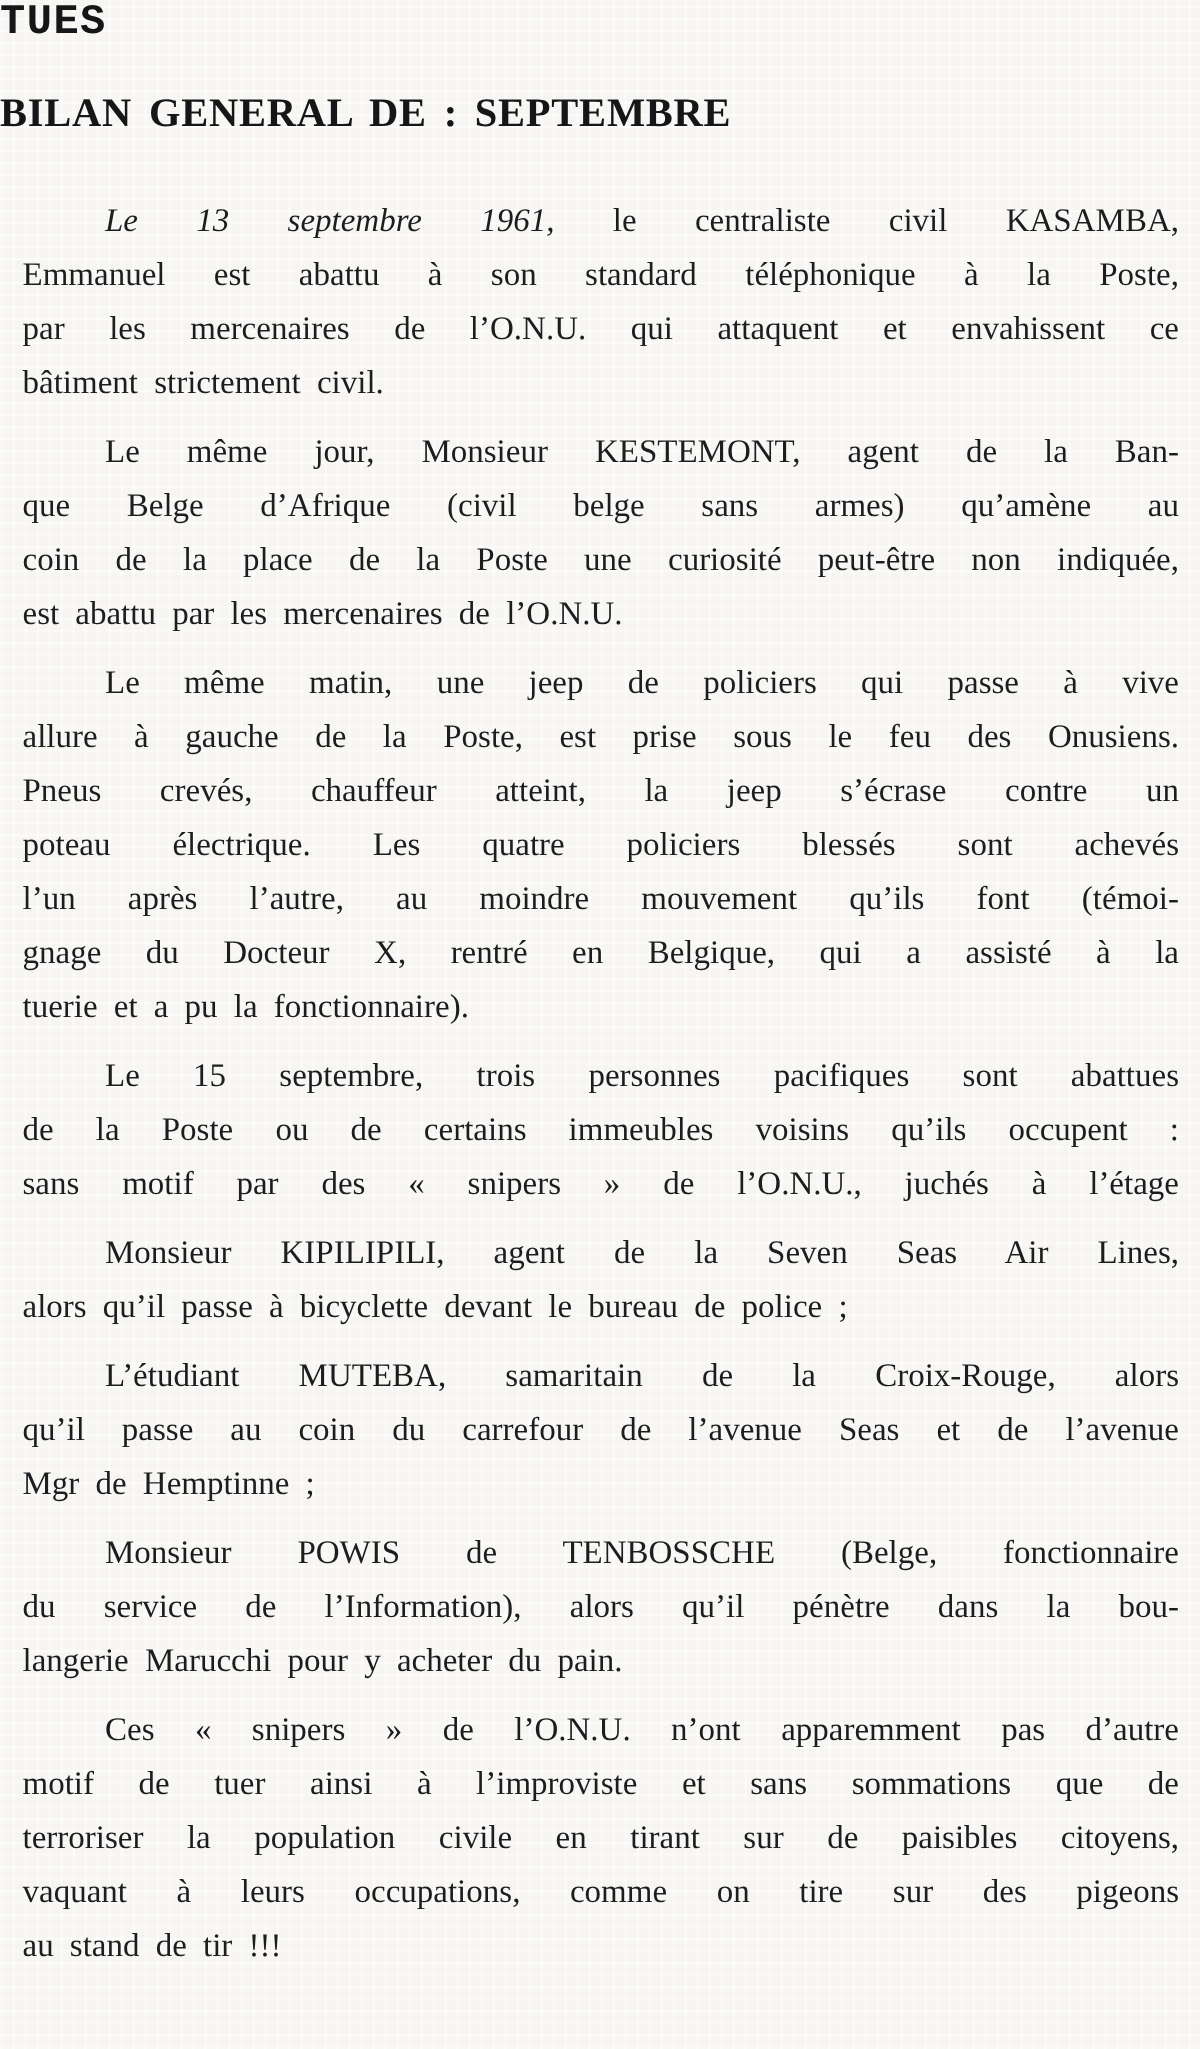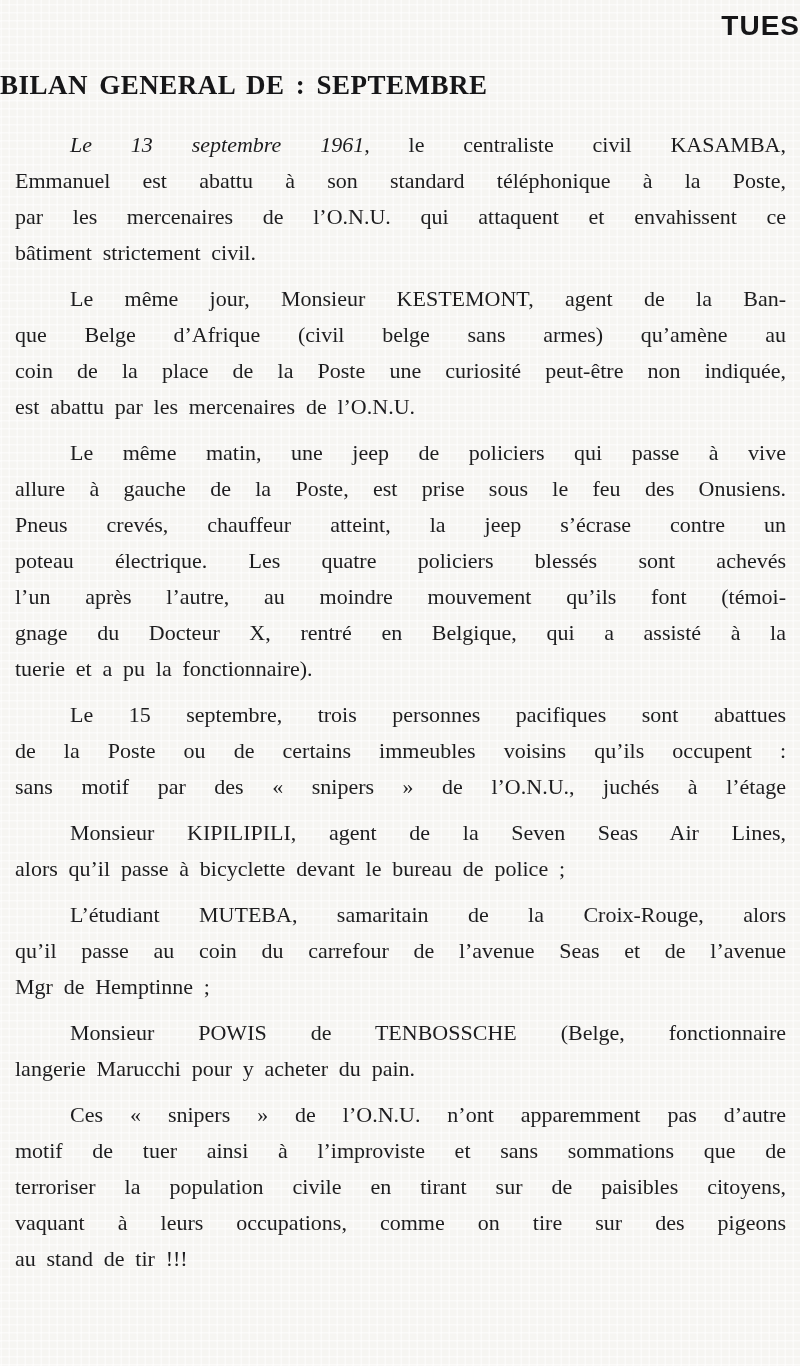--- a/index.html
+++ b/index.html
@@ -11,43 +11,42 @@
     background-color:#f6f5f2;
     background-image:
       repeating-linear-gradient(0deg, rgba(255,255,255,.55) 0 2px, rgba(255,255,255,0) 2px 8px),
       repeating-linear-gradient(90deg, rgba(255,255,255,.55) 0 2px, rgba(255,255,255,0) 2px 8px),
       repeating-linear-gradient(0deg, rgba(226,222,214,.30) 0 1px, rgba(255,255,255,0) 1px 8px),
       repeating-linear-gradient(90deg, rgba(226,222,214,.30) 0 1px, rgba(255,255,255,0) 1px 8px);
     color:#1d1d1f;
   }
   .doc-title{
     margin:0;
-    padding-top:10px;
-    text-align:right;
-    font-family:Liberation Sans, sans-serif;
+    text-align:left;
+    font-family:Liberation Mono, monospace;
     font-weight:700;
     font-size:28px;
     line-height:32px;
     letter-spacing:1px;
     color:#161618;
   }
   .doc-heading{
     margin:0;
     padding-top:27px;
     text-align:left;
     font-family:"Liberation Serif","DejaVu Serif",serif;
     font-weight:700;
     font-size:27px;
     line-height:33px;
     letter-spacing:.5px;
     word-spacing:4px;
     color:#161618;
   }
   .text-block{
-    margin-top:25px;
+    margin-top:37px;
     padding:0 14px 0 15px;
     font-family:"Liberation Serif","DejaVu Serif",serif;
     font-size:22px;
     line-height:36px;
     color:#1d1d1f;
   }
   .para{margin:0 0 10px 0;}
   .line{
     text-align:justify;
     text-align-last:justify;
@@ -96,20 +95,21 @@
         <div class="line first">Monsieur KIPILIPILI, agent de la Seven Seas Air Lines,</div>
         <div class="line last">alors qu’il passe à bicyclette devant le bureau de police ;</div>
       </div>
       <div class="para">
         <div class="line first">L’étudiant MUTEBA, samaritain de la Croix-Rouge, alors</div>
         <div class="line">qu’il passe au coin du carrefour de l’avenue Seas et de l’avenue</div>
         <div class="line last">Mgr de Hemptinne ;</div>
       </div>
       <div class="para">
         <div class="line first">Monsieur POWIS de TENBOSSCHE (Belge, fonctionnaire</div>
+        <div class="line">du service de l’Information), alors qu’il pénètre dans la bou-</div>
         <div class="line last">langerie Marucchi pour y acheter du pain.</div>
       </div>
       <div class="para">
         <div class="line first">Ces « snipers » de l’O.N.U. n’ont apparemment pas d’autre</div>
         <div class="line">motif de tuer ainsi à l’improviste et sans sommations que de</div>
         <div class="line">terroriser la population civile en tirant sur de paisibles citoyens,</div>
         <div class="line">vaquant à leurs occupations, comme on tire sur des pigeons</div>
         <div class="line last">au stand de tir !!!</div>
       </div>
     </div>

